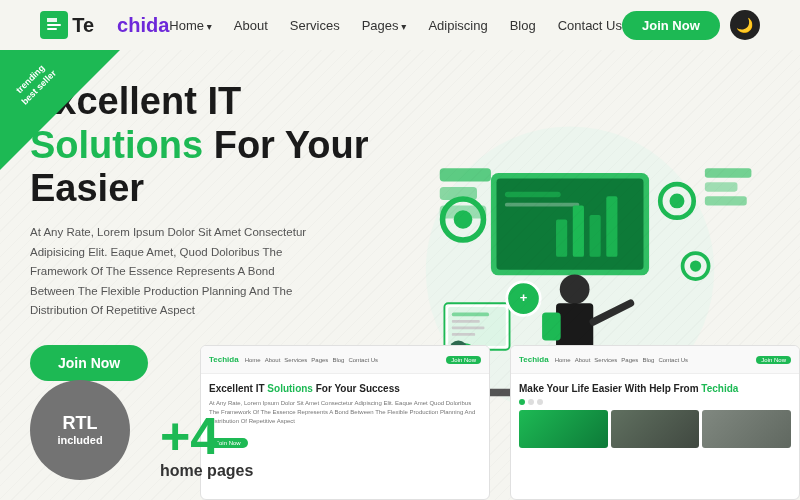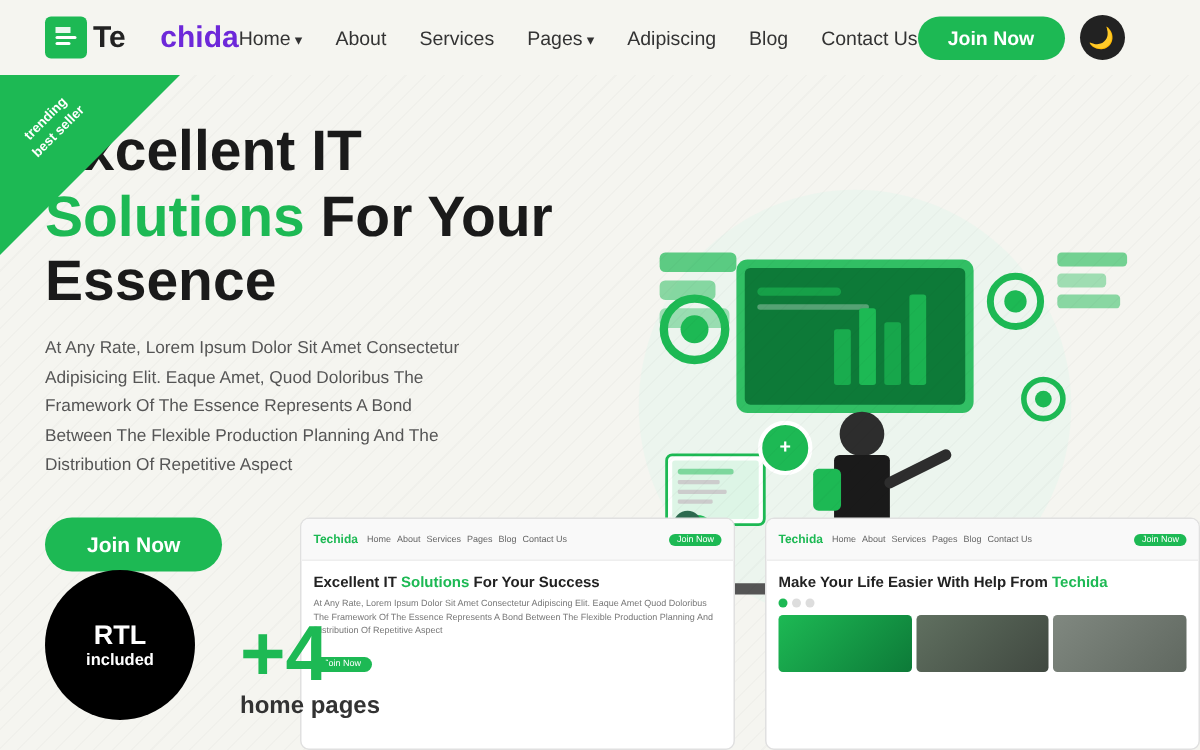--- a/index.html
+++ b/index.html
@@ -9,21 +9,21 @@
       overflow: hidden;
       font-family: 'Segoe UI', Arial, sans-serif;
       background: #f5f5f0;
       position: relative;
     }
 
     
     .navbar {
       display: flex;
       align-items: center;
-      justify-content: flex-start;
+      justify-content: center;
       padding: 0 30px;
       height: 50px;
       background: #f5f5f0;
       position: relative;
       z-index: 10;
     }
     .logo {
       display: flex;
       align-items: center;
       gap: 4px;
@@ -168,21 +168,21 @@
       bottom: 0;
       left: 30px;
       display: flex;
       align-items: flex-end;
       gap: 30px;
       z-index: 10;
     }
     .rtl-badge {
       width: 100px;
       height: 100px;
-      background: #000000;
+      background: #737373;
       border-radius: 50%;
       display: flex;
       flex-direction: column;
       align-items: center;
       justify-content: center;
       color: #fff;
       font-weight: 800;
       font-size: 18px;
       line-height: 1.1;
       margin-bottom: 20px;
@@ -359,21 +359,21 @@
 
   <div class="trending-wrapper">
     <div class="corner"></div>
     <div class="trending-text">trending<br>best seller</div>
   </div>
 
   <div class="hero-left">
     <h1 class="hero-title">
       <span>Excellent IT</span><br>
       <span class="green">Solutions</span><span> For Your</span><br>
-      <span>Essence</span>
+      <span>Easier</span>
     </h1>
     <p class="hero-desc">At Any Rate, Lorem Ipsum Dolor Sit Amet Consectetur Adipisicing Elit. Eaque Amet, Quod Doloribus The Framework Of The Essence Represents A Bond Between The Flexible Production Planning And The Distribution Of Repetitive Aspect</p>
     <button class="btn-join-hero">Join Now</button>
   </div>
 
   <div class="hero-right">
     <svg class="illustration-svg" viewBox="0 0 430 350" xmlns="http://www.w3.org/2000/svg">
 
       <circle cx="215" cy="165" r="155" fill="#e8f5ed" opacity="0.7"></circle>
 

